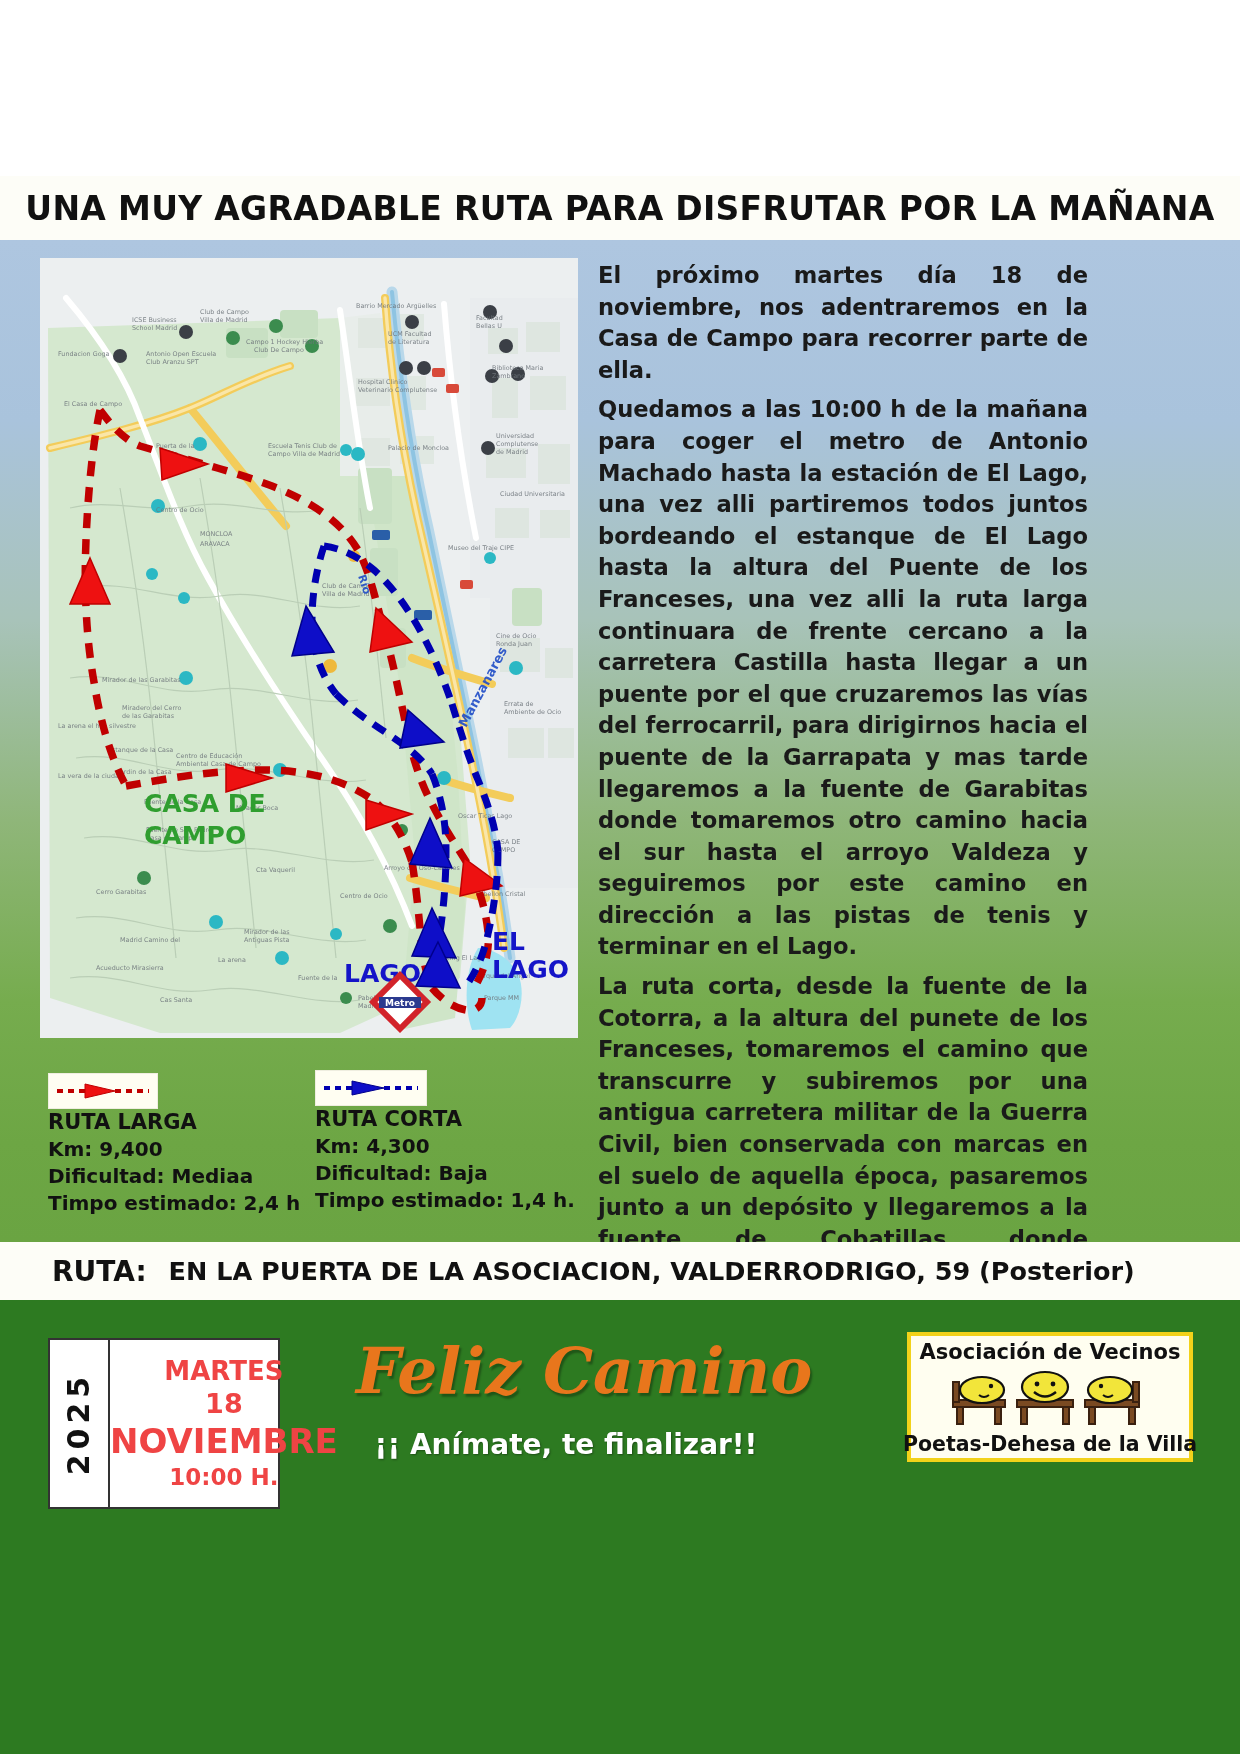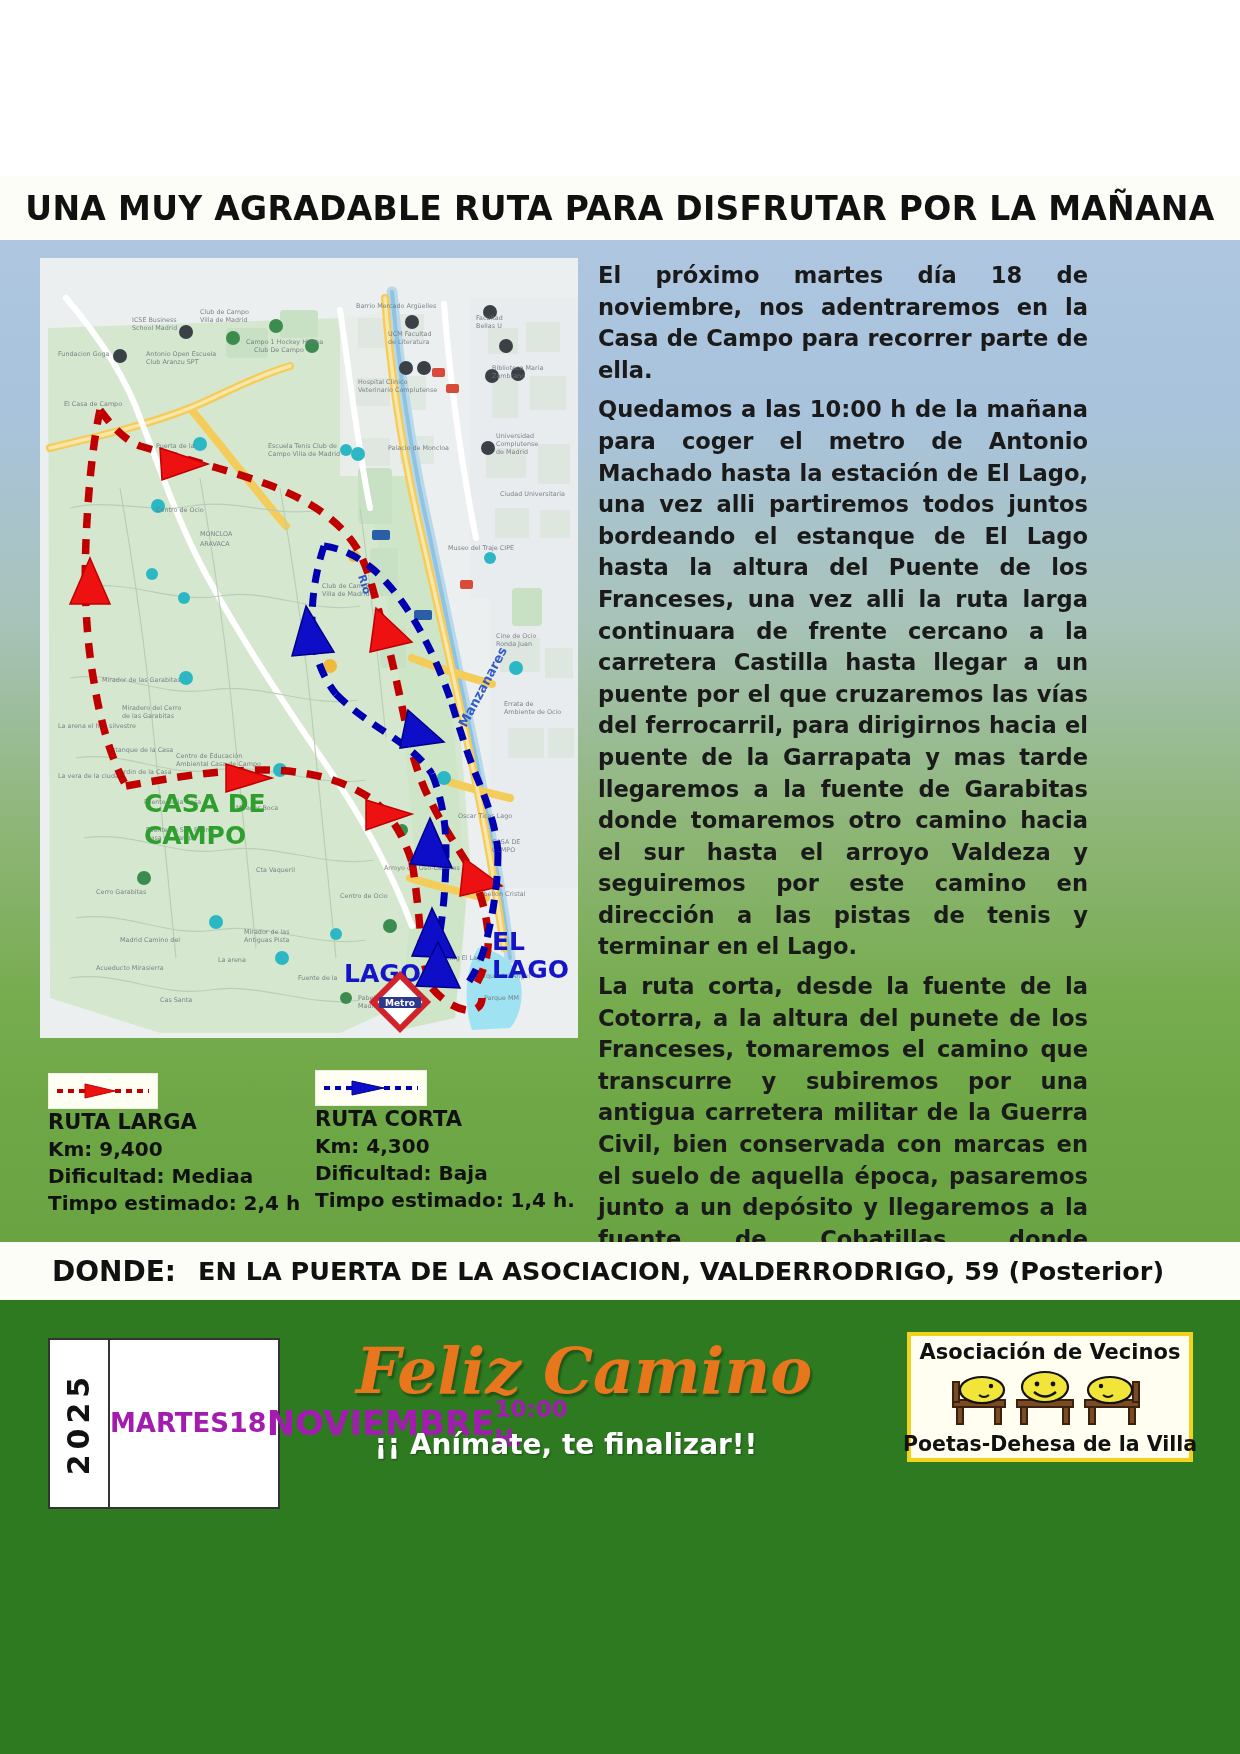--- a/index.html
+++ b/index.html
@@ -144,24 +144,24 @@
     width:58px;border-right:2px solid #333;
     display:flex;align-items:center;justify-content:center;
   }
   .datebox .year span{
     transform:rotate(-90deg);
     font-size:30px;font-weight:bold;color:#111;
     font-family:"DejaVu Sans",sans-serif;
     letter-spacing:5px;white-space:nowrap;
   }
   .datebox .dt{
-    flex:1;display:flex;flex-direction:row;
+    flex:1;display:flex;flex-direction:column;
     align-items:center;justify-content:center;
     font-family:"DejaVu Sans",sans-serif;
-    color:#a21caf;font-weight:bold;line-height:1.22;
+    color:#ef4444;font-weight:bold;line-height:1.22;
   }
   .dt .d1{font-size:26px;}
   .dt .d2{font-size:27px;}
   .dt .d3{font-size:34px;}
   .dt .d4{font-size:23px;}
 
   .feliz{
     position:absolute;left:356px;top:38px;width:420px;text-align:center;
   }
   .feliz-main{
@@ -522,21 +522,21 @@
       <div class="legend-lines">
         <div class="legend-name">RUTA CORTA</div>
         <div>Km: 4,300</div>
         <div>Dificultad: Baja</div>
         <div>Timpo estimado: 1,4 h.</div>
       </div>
     </div>
   </div>
 
   <div class="donde">
-    <div class="donde-label">DONDE:</div>
+    <div class="donde-label">RUTA:</div>
     <div class="donde-value">EN LA PUERTA DE LA ASOCIACION, VALDERRODRIGO, 59 (Posterior)</div>
   </div>
 
   <div class="footer">
 
     <div class="datebox">
       <div class="year">
         <span>2025</span>
       </div>
       <div class="dt">

